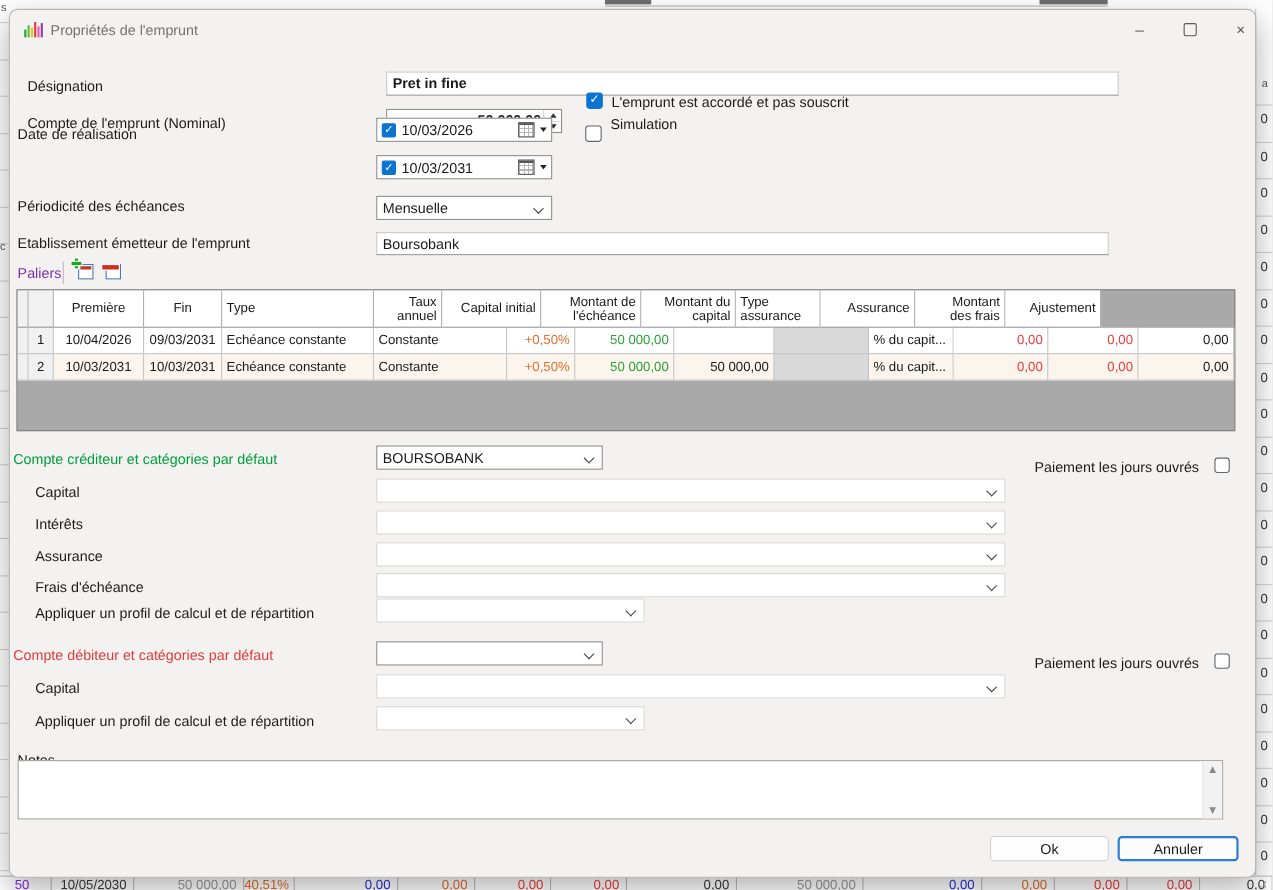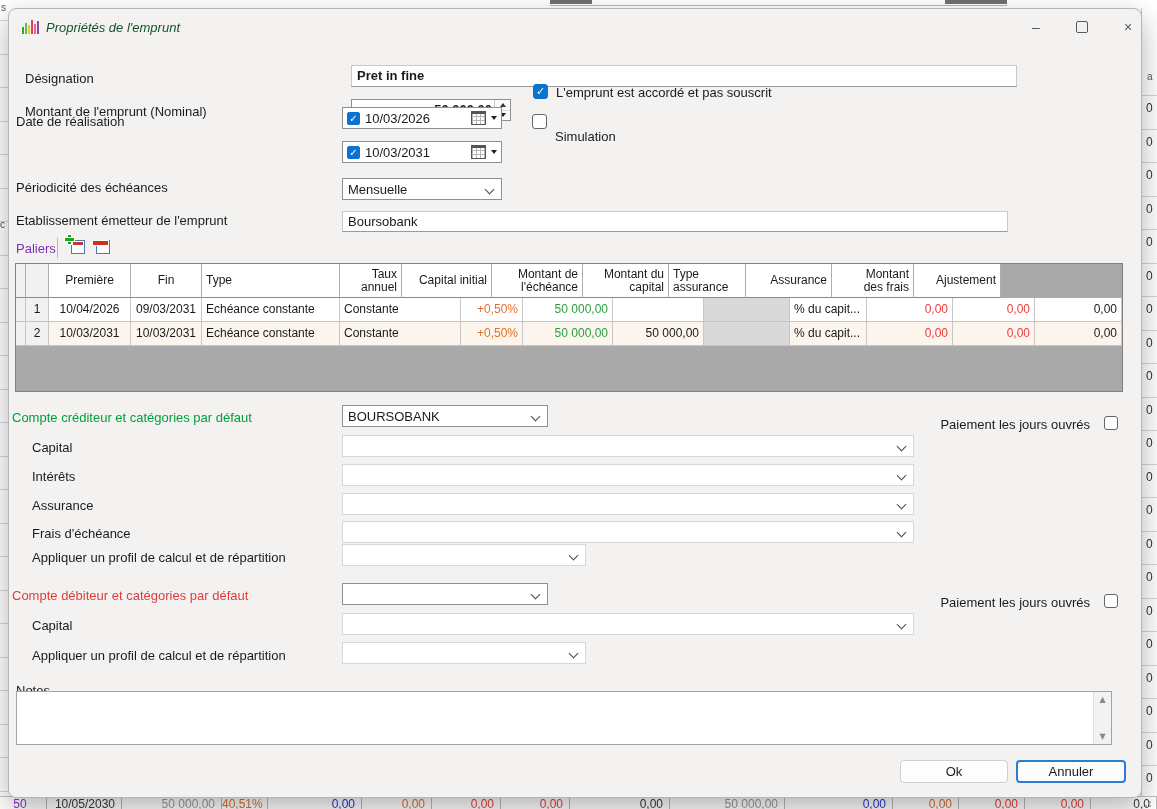--- a/index.html
+++ b/index.html
@@ -14,21 +14,21 @@
   .bg-bottom{position:absolute;left:0;top:796px;width:1157px;height:13px;background:#fff;
              border-top:1px solid #c2c2c2;display:flex;overflow:hidden;}
   .bg-cell{flex:none;box-sizing:border-box;border-right:1px solid #bbb;font-size:12px;
            line-height:15px;text-align:right;padding-right:6px;white-space:nowrap;overflow:hidden;}
   
   .dialog{position:absolute;left:8px;top:8px;width:1132px;height:788px;background:#f3f2f1;
           border:1px solid #b5b5b5;border-radius:8px;box-shadow:0 10px 28px rgba(0,0,0,.3);}
   .titlebar{position:absolute;left:0;top:0;width:100%;height:36px;}
   .app-icon{position:absolute;left:13px;top:9px;width:20px;height:16px;display:flex;align-items:flex-end;gap:1px;}
   .app-icon i{display:block;width:2px;}
-  .title-text{position:absolute;left:37px;top:11px;font-size:13px;color:#14532d;font-style:italic;}
+  .title-text{position:absolute;left:37px;top:11px;font-size:13px;color:#737373;}
   .winbtn{position:absolute;top:4px;width:36px;height:28px;display:flex;align-items:center;justify-content:center;
           color:#5a5a5a;font-size:14px;border-radius:5px;}
   .winbtn .maxbox{width:10px;height:10px;border:1px solid #5a5a5a;border-radius:2px;}
   .lbl{position:absolute;white-space:nowrap;color:#1b1b1b;}
   .txtbox{position:absolute;background:#fff;border:1px solid #c9c9c9;border-bottom-color:#9a9a9a;
           box-sizing:border-box;padding:2px 5px;white-space:nowrap;overflow:hidden;}
   .ctl{position:absolute;background:#fff;border:1px solid #8f8f8f;box-sizing:border-box;}
   .ctl.light{border-color:#d7d7d7;}
   .val{position:absolute;left:5px;top:3px;white-space:nowrap;}
   .chev{position:absolute;right:8px;top:7px;width:6px;height:6px;border-right:1.6px solid #4a4a4a;
@@ -204,21 +204,21 @@
       <span class="winbtn" style="left:1009px;">–</span>
       <span class="winbtn" style="left:1055px;">
           <span class="maxbox"></span>
         </span>
       <span class="winbtn" style="left:1101px;">×</span>
     </div>
 
     <span class="lbl" style="left:16px;top:62px;">Désignation</span>
     <div class="txtbox" style="left:342px;top:56px;width:666px;height:22px;font-weight:bold;">Pret in fine</div>
 
-    <span class="lbl" style="left:16px;top:95px;">Montant de l'emprunt (Nominal)</span>
+    <span class="lbl" style="left:16px;top:95px;">Compte de l'emprunt (Nominal)</span>
     <div class="ctl spin" style="left:342px;top:90px;width:160px;height:22px;">
       <span>50 000,00</span>
       <span class="spin-btns">
           <span>
             <i class="triu"></i>
           </span>
           <span>
             <i class="tri"></i>
           </span>
         </span></div>
@@ -227,21 +227,21 @@
     <span class="lbl" style="left:556px;top:85px;">L'emprunt est accordé et pas souscrit</span>
 
     <span class="lbl" style="left:16px;top:114px;">Date de réalisation</span>
     <div class="ctl picker" style="left:342px;top:107px;width:160px;height:22px;">
       <span class="chk sm on">✓</span>
       <span class="date">10/03/2026</span>
       <span class="cal"></span>
       <span class="tri"></span>
     </div>
     <span class="chk" style="left:532px;top:114px;"></span>
-    <span class="lbl" style="left:555px;top:129px;">Simulation</span>
+    <span class="lbl" style="left:555px;top:105px;">Simulation</span>
 
     <div class="ctl picker" style="left:342px;top:141px;width:160px;height:22px;">
       <span class="chk sm on">✓</span>
       <span class="date">10/03/2031</span>
       <span class="cal"></span>
       <span class="tri"></span>
     </div>
 
     <span class="lbl" style="left:16px;top:180px;">Périodicité des échéances</span>
     <div class="ctl" style="left:342px;top:178px;width:160px;height:22px;">

